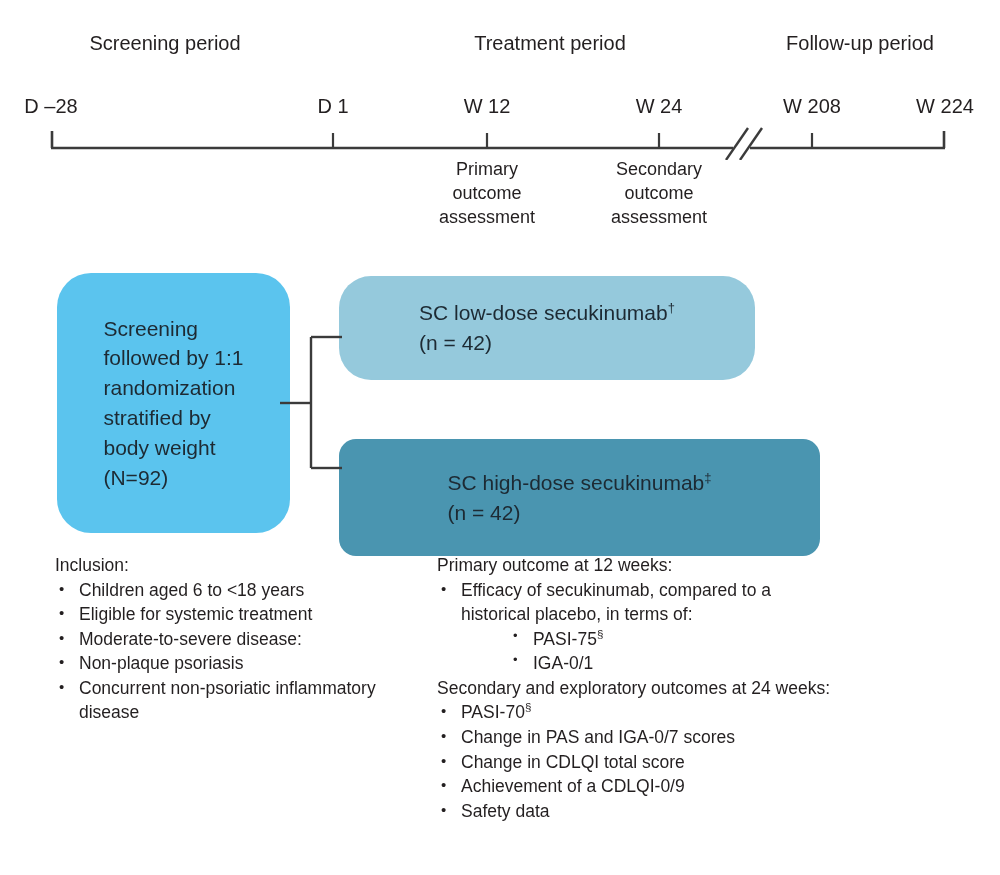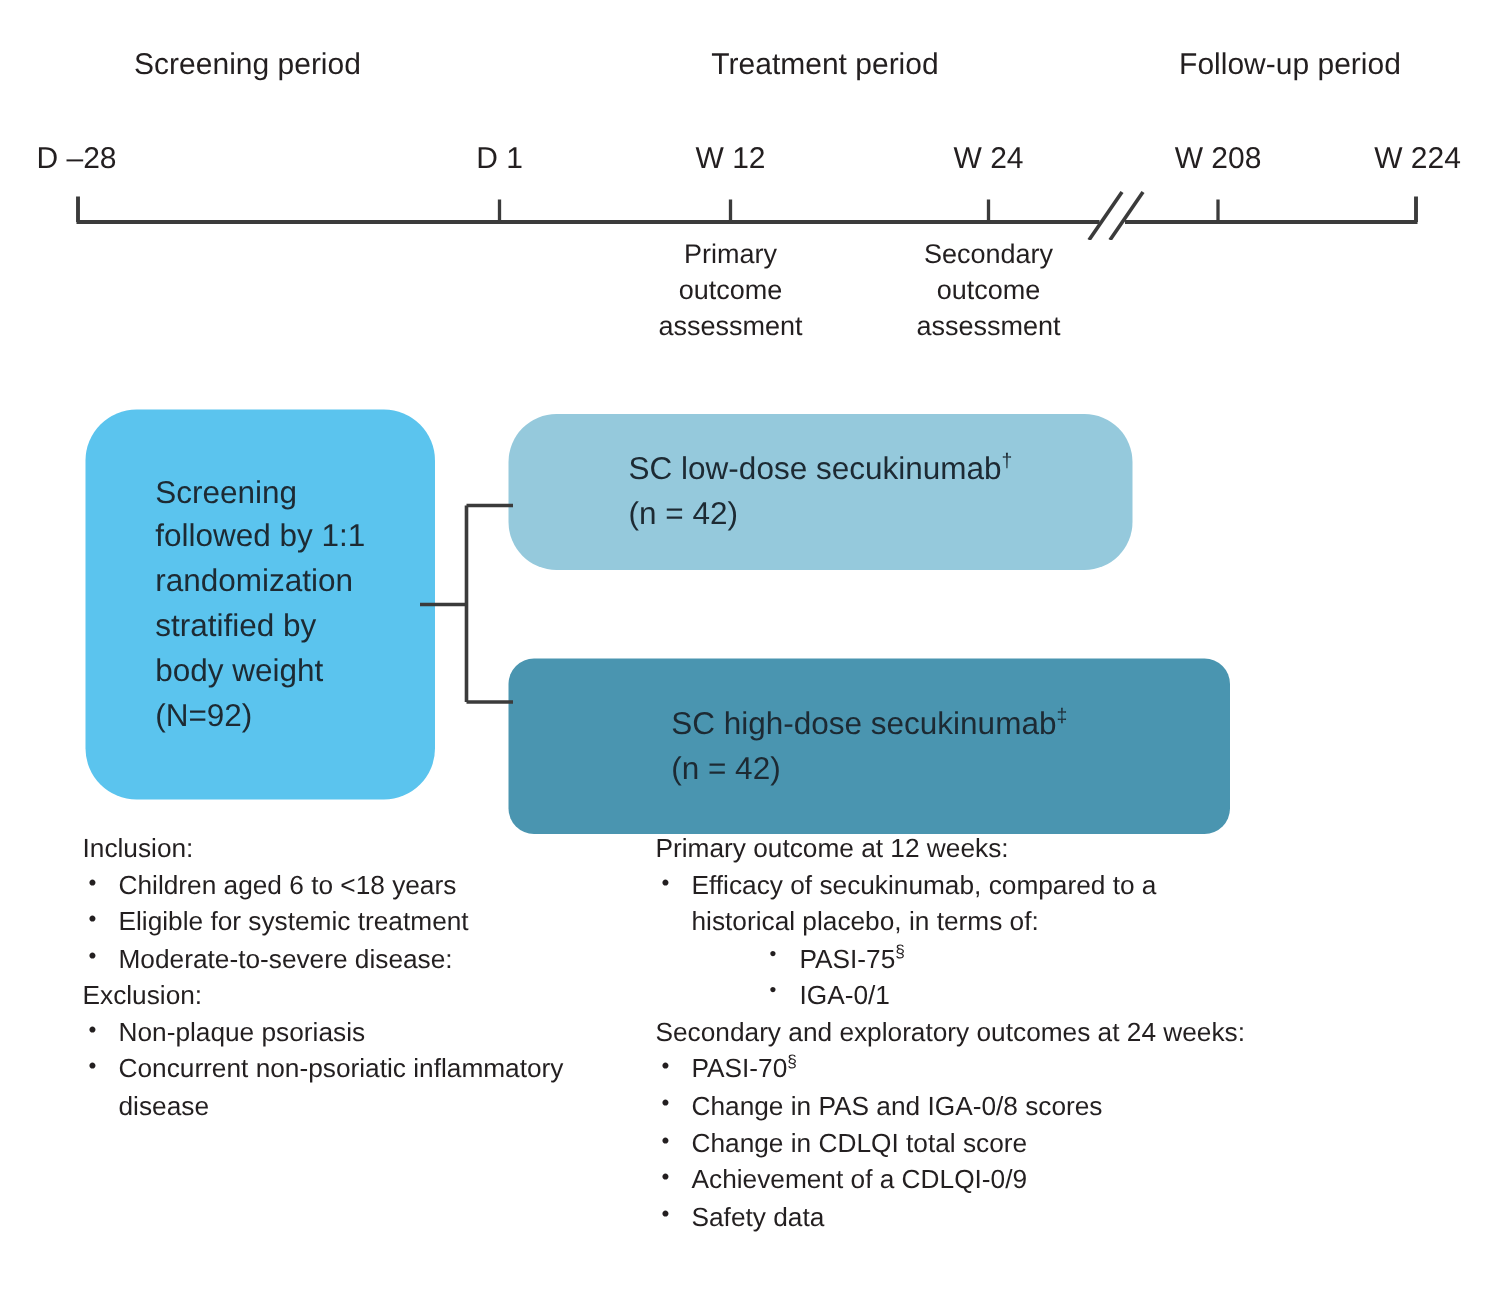--- a/index.html
+++ b/index.html
@@ -236,21 +236,20 @@
 
     <div class="head-line">Inclusion:</div>
 
     <ul class="bullets">
       <li><span>Children aged 6 to &lt;18 years</span></li>
       <li><span>Eligible for systemic treatment</span></li>
       <li><span>Moderate-to-severe disease:</span>
       </li>
     </ul>
 
-    <div class="head-line">Exclusion:</div>
 
     <ul class="bullets">
       <li><span>Non-plaque psoriasis</span></li>
       <li><span>Concurrent non-psoriatic inflammatory disease</span></li>
     </ul>
   </div>
 
   <div class="text-col" id="col-outcomes">
 
     <div class="head-line">Primary outcome at 12 weeks:</div>
@@ -261,20 +260,20 @@
           <li><span>PASI-75</span><span class="sup">§</span></li>
           <li><span>IGA-0/1</span></li>
         </ul>
       </li>
     </ul>
 
     <div class="head-line">Secondary and exploratory outcomes at 24 weeks:</div>
 
     <ul class="bullets">
       <li><span>PASI-70</span><span class="sup">§</span></li>
-      <li><span>Change in PAS and IGA-0/8 scores</span></li>
+      <li><span>Change in PAS and IGA-0/7 scores</span></li>
       <li><span>Change in CDLQI total score</span></li>
       <li><span>Achievement of a CDLQI-0/9</span></li>
       <li><span>Safety data</span></li>
     </ul>
   </div>
 
 </div>
 
 </body></html>

